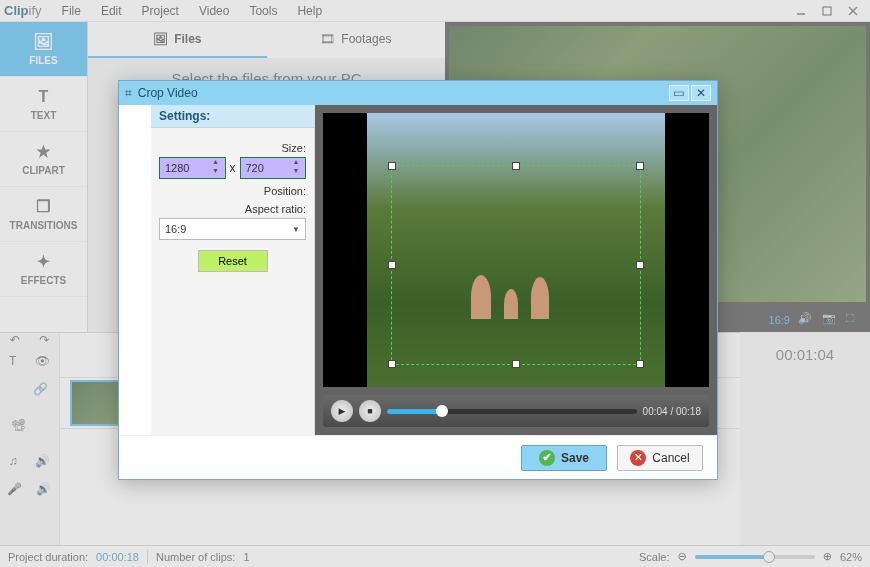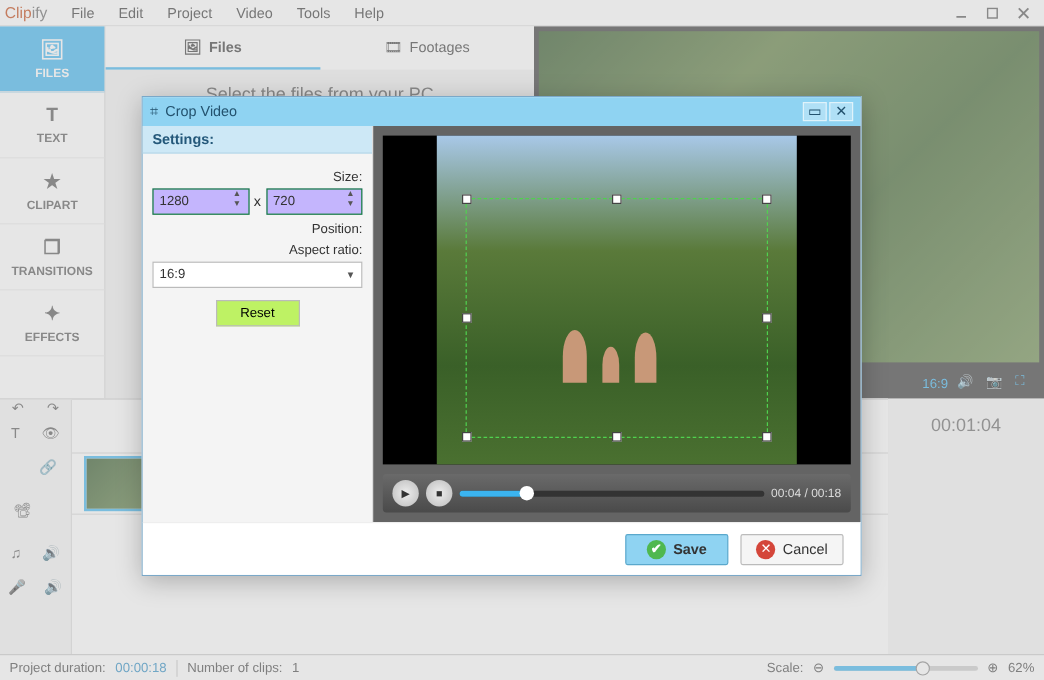--- a/index.html
+++ b/index.html
@@ -57,21 +57,21 @@
 .overlay { position: absolute; inset: 0; background: rgba(200,200,200,0.45); }
 
 
 .dialog { position: absolute; left: 118px; top: 80px; width: 600px; background: #fff; border: 1px solid #7aa8c8; box-shadow: 0 4px 20px rgba(0,0,0,.25); }
 .dlg-title { height: 24px; background: #8fd3f2; display: flex; align-items: center; padding: 0 6px; font-size: 12px; color: #23526e;}
 .dlg-title .ico { margin-right: 6px; }
 .dlg-title .spacer { flex: 1; }
 .dlg-title .wb { width: 20px; height: 16px; display: flex; align-items: center; justify-content: center; cursor: pointer; border: 1px solid rgba(255,255,255,.6); margin-left: 2px; background: rgba(255,255,255,.3); }
 
 .dlg-body { display: flex; height: 330px; }
-.settings { width: 192px; background: #f4f4f4; border-right: 1px solid #ddd; padding: 0; }
+.settings { width: 164px; background: #f4f4f4; border-right: 1px solid #ddd; padding: 0; margin-left: 32px; }
 .settings-hdr { background: #cde8f6; padding: 4px 8px; font-weight: bold; color: #24587a; font-size: 12px; border-bottom:1px solid #b8d8e8;}
 .settings-inner { padding: 8px; }
 .settings label { display: block; font-size: 11px; margin: 6px 0 3px; color: #333; text-align: right; }
 .spin-row { display: flex; align-items: center; gap: 4px; }
 .spin { flex: 1; height: 22px; border: 1px solid #15803d; background: #c4b5fd; display: flex; align-items: center; padding: 0 2px 0 5px; font-size: 11px; position: relative;}
 .spin .arrows { width: 14px; display: flex; flex-direction: column; margin-left:auto;}
 .spin .arrows span { height: 9px; line-height: 6px; font-size: 7px; text-align: center; cursor: pointer; color: #555;}
 .sel { height: 22px; border: 1px solid #bbb; background: #fff; display: flex; align-items: center; padding: 0 5px; font-size: 11px; }
 .sel .dd { margin-left: auto; font-size: 8px; color: #555; }
 .reset-btn { display: block; margin: 10px auto 0; width: 70px; height: 22px; background: #bef264; border: 1px solid #bbb; font-size: 11px; cursor: pointer; }
@@ -99,21 +99,21 @@
 .bico.ok{background:#4fb84f}.bico.no{background:#d4463a}
 
 
 .figure{position:absolute;bottom:25%;background:#c89878;border-radius:50% 50% 0 0}
 .f1{left:35%;width:20px;height:44px}.f2{left:46%;width:14px;height:30px}.f3{left:55%;width:18px;height:42px}
 </style>
 </head>
 <body>
 
 <div class="menubar">
-  <div class="logo"><span style="color:#c2410c;font-weight:normal">Clip</span><span>ify</span></div>
+  <div class="logo"><span style="color:#0c4a6e;font-weight:bold">Clip</span><span>ify</span></div>
   <div class="mitem">File</div>
   <div class="mitem">Edit</div>
   <div class="mitem">Project</div>
   <div class="mitem">Video</div>
   <div class="mitem">Tools</div>
   <div class="mitem">Help</div>
   <div class="spacer"></div>
   <div class="wctrl">
       <svg viewBox="0 0 10 10">
         <line x1="1" y1="8" x2="9" y2="8" stroke="#555" stroke-width="1.5"></line>

